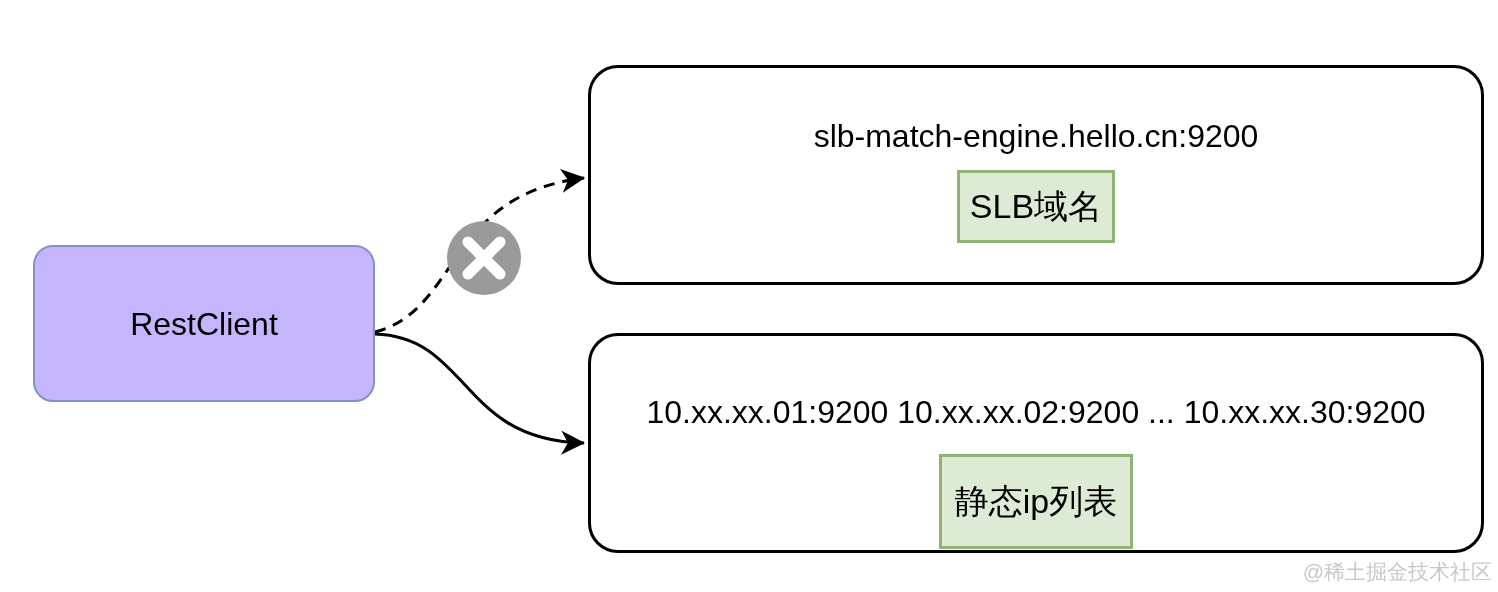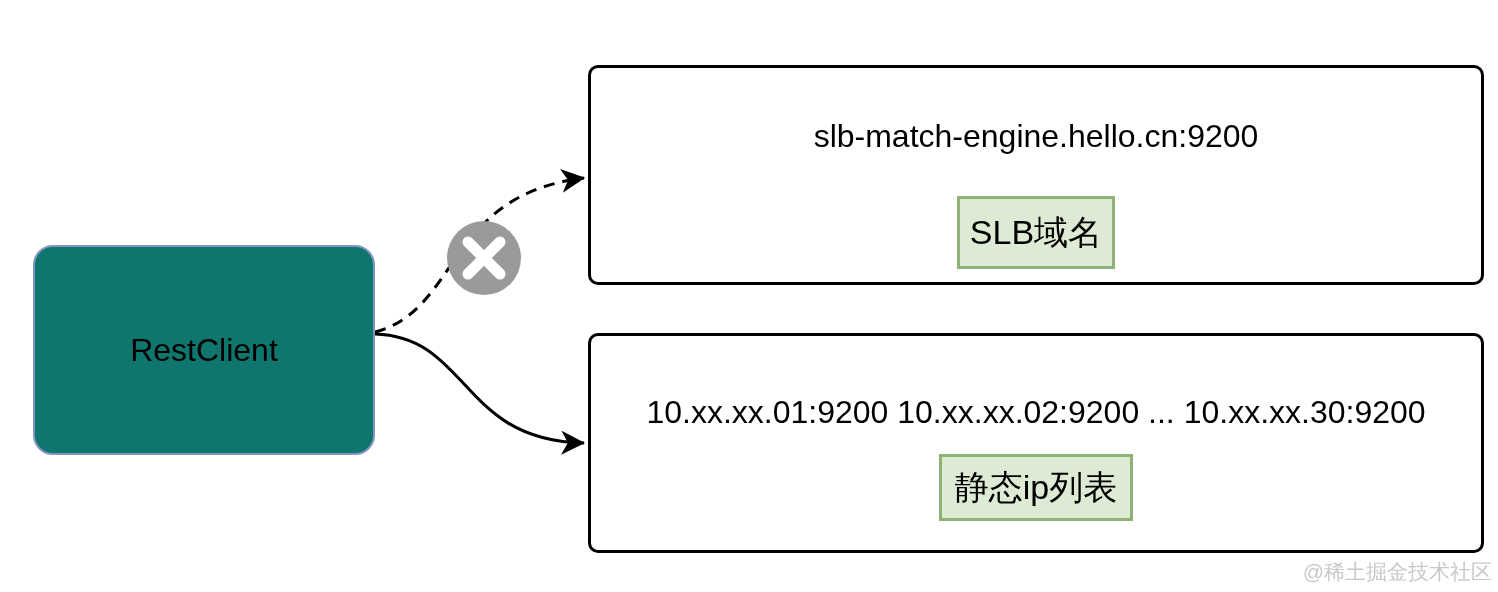--- a/index.html
+++ b/index.html
@@ -22,62 +22,62 @@
     top: 0;
     width: 1498px;
     height: 592px;
     pointer-events: none;
   }
   .client-box {
     position: absolute;
     left: 33px;
     top: 245px;
     width: 342px;
-    height: 210px;
+    height: 157px;
     box-sizing: border-box;
-    background: #0f766e;
+    background: #c4b5fd;
     border: 2px solid #8294c2;
     border-radius: 20px;
     display: flex;
     align-items: center;
     justify-content: center;
     font-size: 32px;
     line-height: 1;
     white-space: nowrap;
   }
   .node-box {
     position: absolute;
     left: 588px;
     width: 896px;
     height: 220px;
     box-sizing: border-box;
     background: #ffffff;
     border: 3px solid #000000;
-    border-radius: 10px;
+    border-radius: 30px;
     display: flex;
     flex-direction: column;
     align-items: center;
   }
   .node-top { top: 65px; padding-top: 48px; }
   .node-bottom { top: 333px; padding-top: 56px; text-align: center; }
   .address {
     font-size: 32px;
     line-height: 40px;
     white-space: nowrap;
   }
   .tag {
     font-size: 34px;
     line-height: 1.2;
     padding: 13px 10px;
     background: #ddead4;
     border: 3px solid #8fb276;
     white-space: nowrap;
   }
-  .node-top .tag { margin-top: 40px; }
-  .node-bottom .tag { margin-top: 22px; padding: 10px 13px; }
+  .node-top .tag { margin-top: 14px; }
+  .node-bottom .tag { margin-top: 22px; padding: 24px 13px; }
   .watermark {
     position: absolute;
     right: 6px;
     bottom: 6px;
     font-size: 21px;
     color: #c8c8c8;
     white-space: nowrap;
     margin-left: 8px;
   }
 </style>

